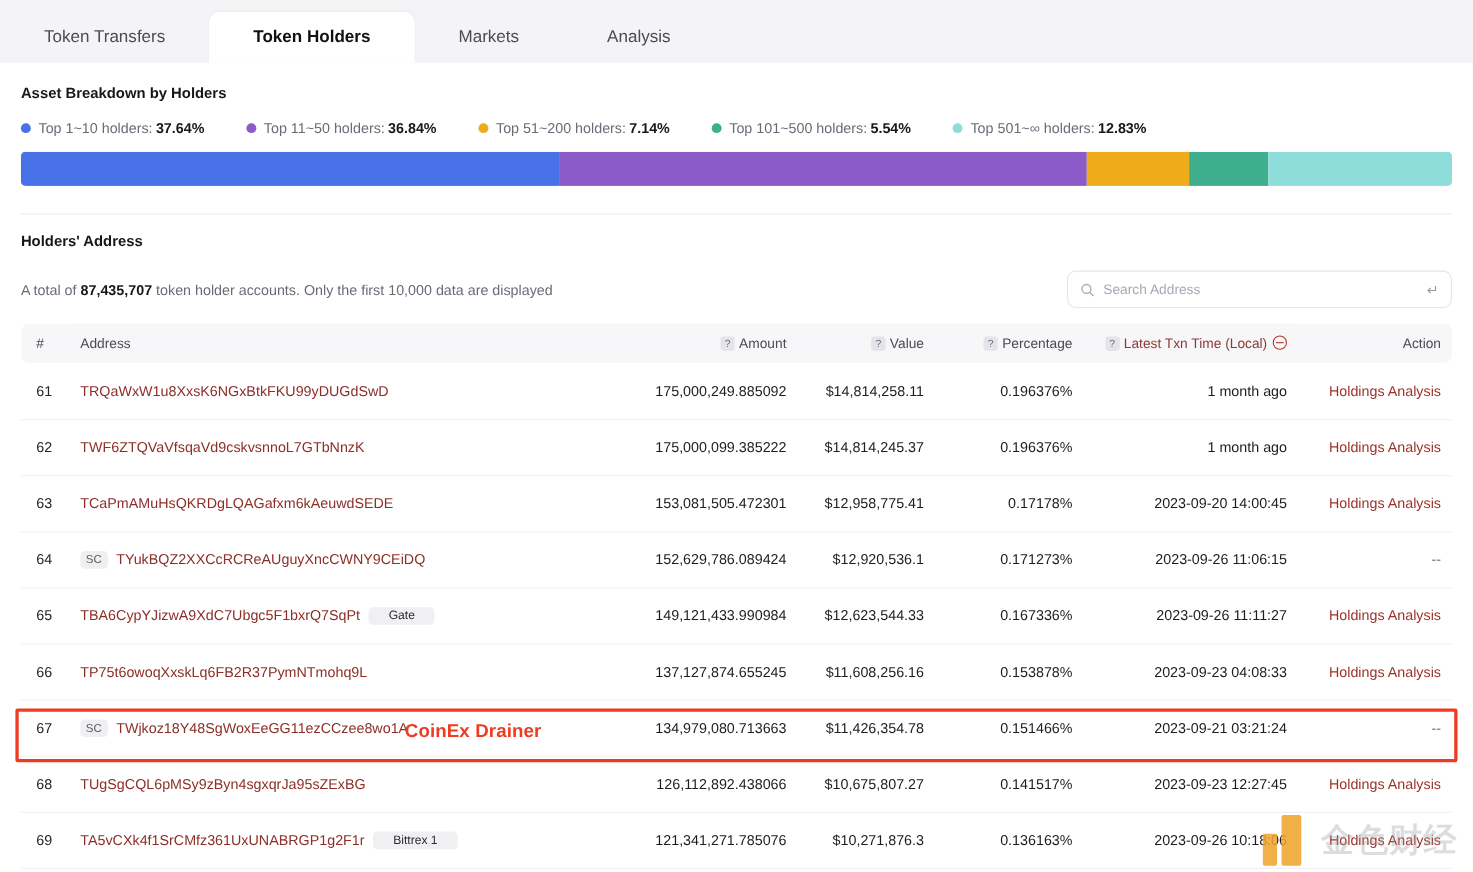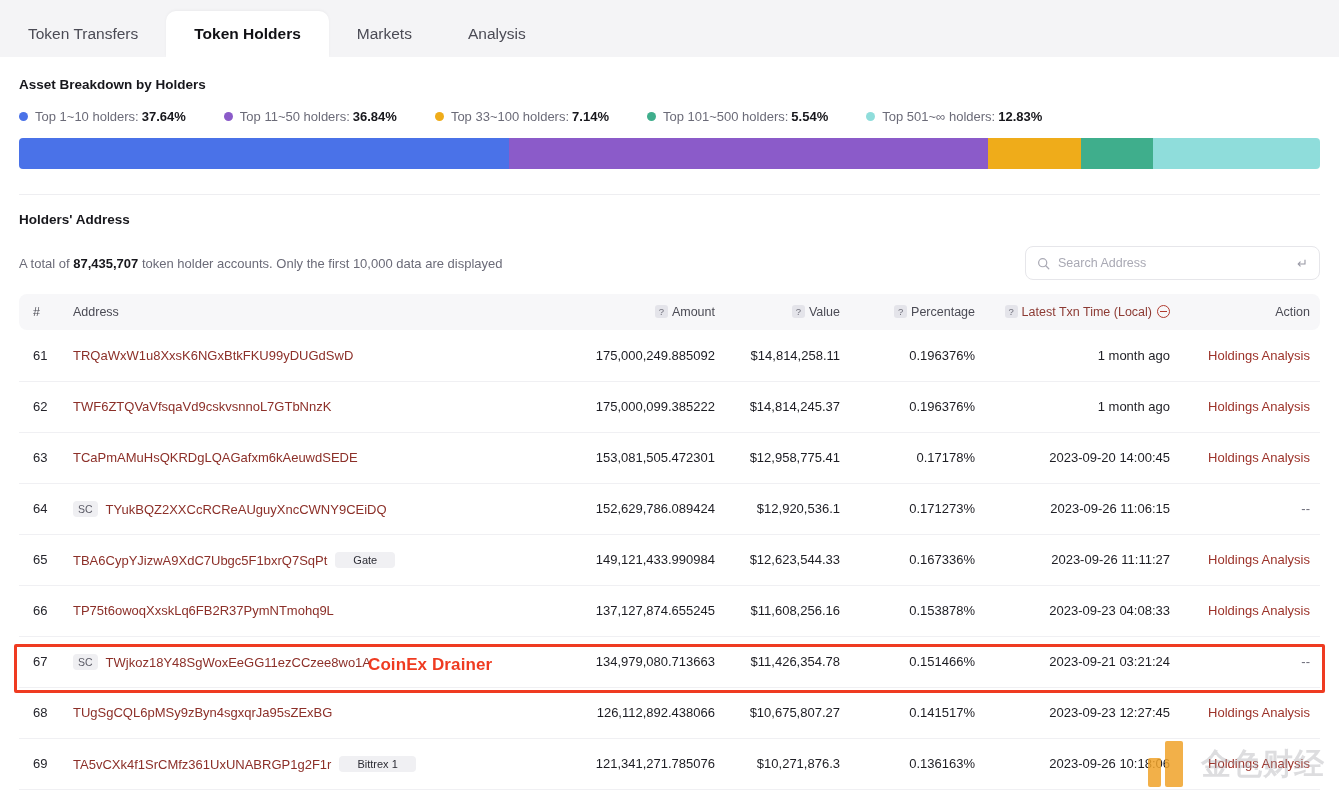--- a/index.html
+++ b/index.html
@@ -17,21 +17,21 @@
     height: 57px;
     background: #f4f4f6;
     display: flex;
     align-items: flex-end;
     padding-left: 0px;
     position: relative;
   }
   .tab {
     font-size: 15.5px;
     color: #4b4b55;
-    padding: 0 28px;
+    padding: 0 40px;
     height: 46px;
     line-height: 46px;
     cursor: pointer;
     white-space: nowrap;
   }
   .tab.active {
     background: #ffffff;
     color: #111115;
     font-weight: 700;
     border-radius: 10px 10px 0 0;
@@ -105,21 +105,21 @@
     justify-content: space-between;
     margin-top: 19px;
   }
   .total-text {
     font-size: 13px;
     color: #6b6b78;
   }
   .total-text b { color: #17171c; font-weight: 700; }
 
   .search-box {
-    width: 295px;
+    width: 350px;
     height: 34px;
     border: 1px solid #e6e6ea;
     border-radius: 8px;
     display: flex;
     align-items: center;
     padding: 0 11px;
     background: #fff;
   }
   .search-box input {
     border: none;
@@ -319,21 +319,21 @@
       <span class="legend-label">Top 1~10 holders:</span>
       <span class="legend-val">37.64%</span>
     </div>
     <div class="legend-item">
       <span class="legend-dot" style="background:#8b5bc9"></span>
       <span class="legend-label">Top 11~50 holders:</span>
       <span class="legend-val">36.84%</span>
     </div>
     <div class="legend-item">
       <span class="legend-dot" style="background:#efac1a"></span>
-      <span class="legend-label">Top 33~100 holders:</span>
+      <span class="legend-label">Top 51~200 holders:</span>
       <span class="legend-val">7.14%</span>
     </div>
     <div class="legend-item">
       <span class="legend-dot" style="background:#3fae8c"></span>
       <span class="legend-label">Top 101~500 holders:</span>
       <span class="legend-val">5.54%</span>
     </div>
     <div class="legend-item">
       <span class="legend-dot" style="background:#8fdddb"></span>
       <span class="legend-label">Top 501~∞ holders:</span>

